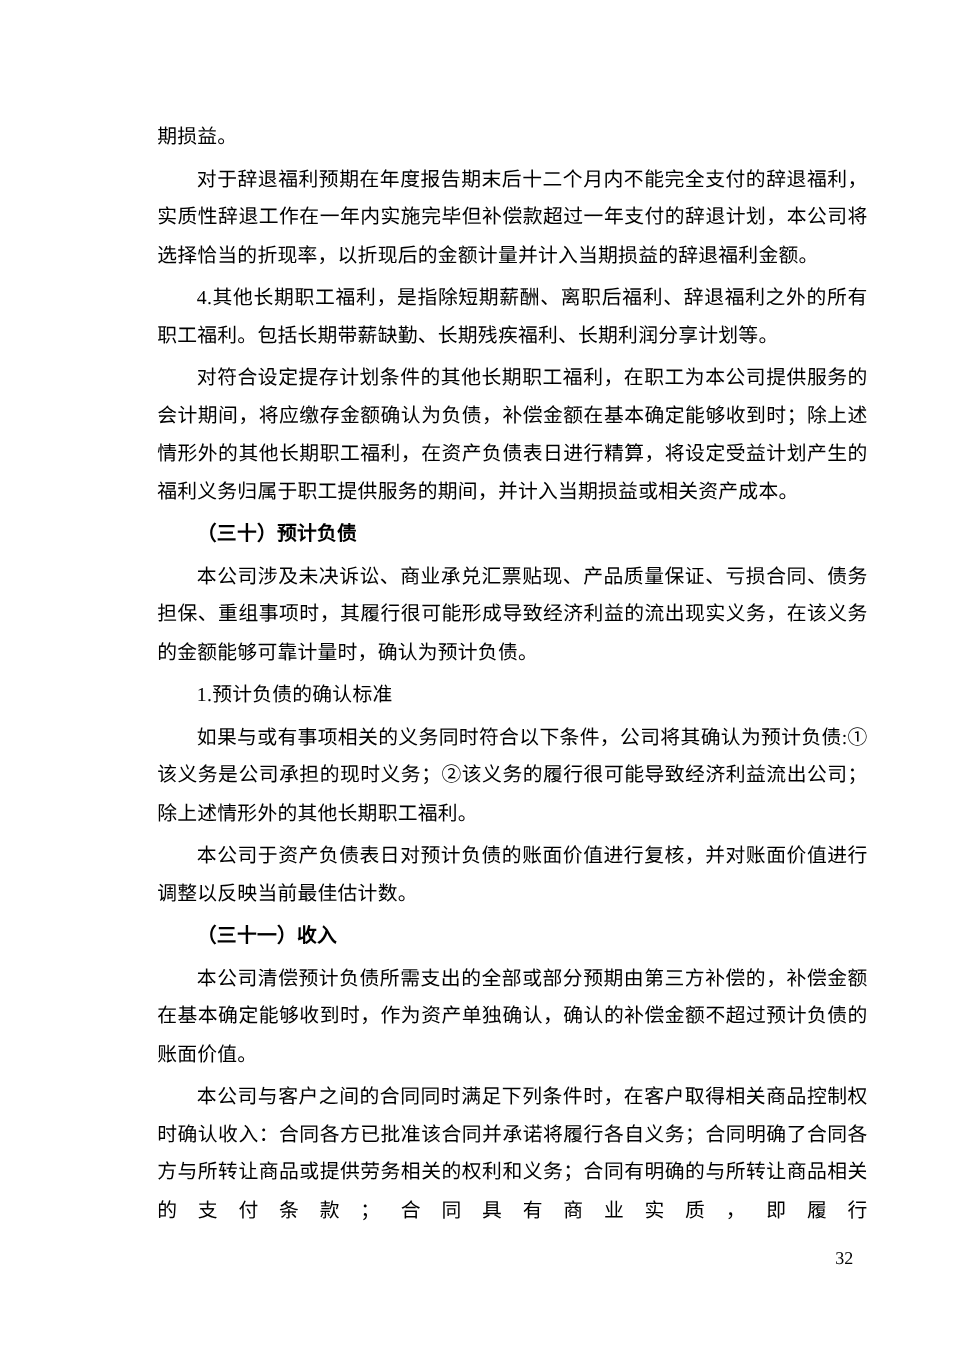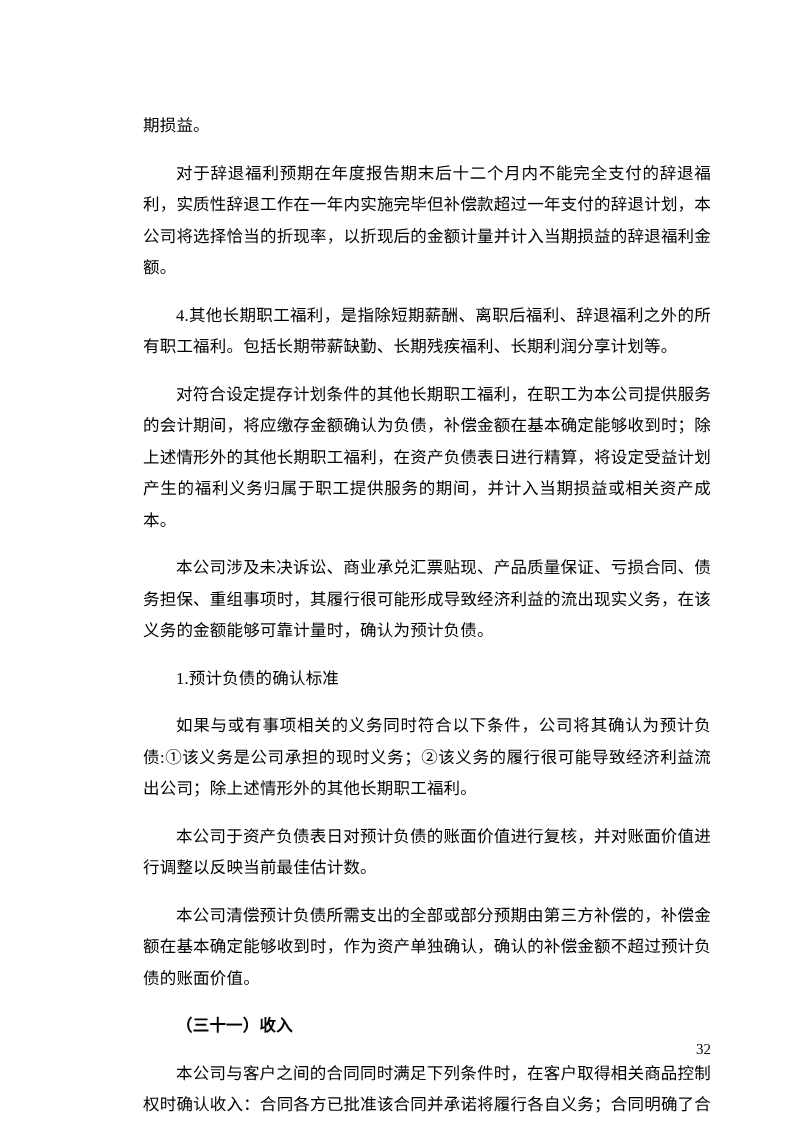--- a/index.html
+++ b/index.html
@@ -21,21 +21,21 @@
     height: 1122px;
     background: #ffffff;
   }
   .content {
     position: absolute;
     left: 127px;
     top: 94px;
     width: 600px;
   }
   p.para {
-    margin: 16px;
+    margin: 4px;
     padding: 0;
     font-size: 16.5px;
     line-height: 31.5px;
     text-align: justify;
     text-indent: 2em;
     letter-spacing: 0.2px;
     word-break: break-all;
   }
   p.para.noindent {
     text-indent: 0;
@@ -59,22 +59,23 @@
 </style>
 </head>
 <body>
 
 <div class="page">
   <div class="content">
     <p class="para noindent">期损益。</p>
     <p class="para">对于辞退福利预期在年度报告期末后十二个月内不能完全支付的辞退福利，实质性辞退工作在一年内实施完毕但补偿款超过一年支付的辞退计划，本公司将选择恰当的折现率，以折现后的金额计量并计入当期损益的辞退福利金额。</p>
     <p class="para">4.其他长期职工福利，是指除短期薪酬、离职后福利、辞退福利之外的所有职工福利。包括长期带薪缺勤、长期残疾福利、长期利润分享计划等。</p>
     <p class="para">对符合设定提存计划条件的其他长期职工福利，在职工为本公司提供服务的会计期间，将应缴存金额确认为负债，补偿金额在基本确定能够收到时；除上述情形外的其他长期职工福利，在资产负债表日进行精算，将设定受益计划产生的福利义务归属于职工提供服务的期间，并计入当期损益或相关资产成本。</p>
+    <p class="para heading">（三十）预计负债</p>
     <p class="para">本公司涉及未决诉讼、商业承兑汇票贴现、产品质量保证、亏损合同、债务担保、重组事项时，其履行很可能形成导致经济利益的流出现实义务，在该义务的金额能够可靠计量时，确认为预计负债。</p>
     <p class="para">1.预计负债的确认标准</p>
     <p class="para">如果与或有事项相关的义务同时符合以下条件，公司将其确认为预计负债:①该义务是公司承担的现时义务；②该义务的履行很可能导致经济利益流出公司；除上述情形外的其他长期职工福利。</p>
     <p class="para">本公司于资产负债表日对预计负债的账面价值进行复核，并对账面价值进行调整以反映当前最佳估计数。</p>
+    <p class="para heading">（三十一）收入</p>
     <p class="para">本公司清偿预计负债所需支出的全部或部分预期由第三方补偿的，补偿金额在基本确定能够收到时，作为资产单独确认，确认的补偿金额不超过预计负债的账面价值。</p>
-    <p class="para heading">（三十一）收入</p>
     <p class="para continues">本公司与客户之间的合同同时满足下列条件时，在客户取得相关商品控制权时确认收入：合同各方已批准该合同并承诺将履行各自义务；合同明确了合同各方与所转让商品或提供劳务相关的权利和义务；合同有明确的与所转让商品相关的支付条款；合同具有商业实质，即履行</p>
   </div>
   <div class="pagenum">32</div>
 </div>
 
 </body></html>

